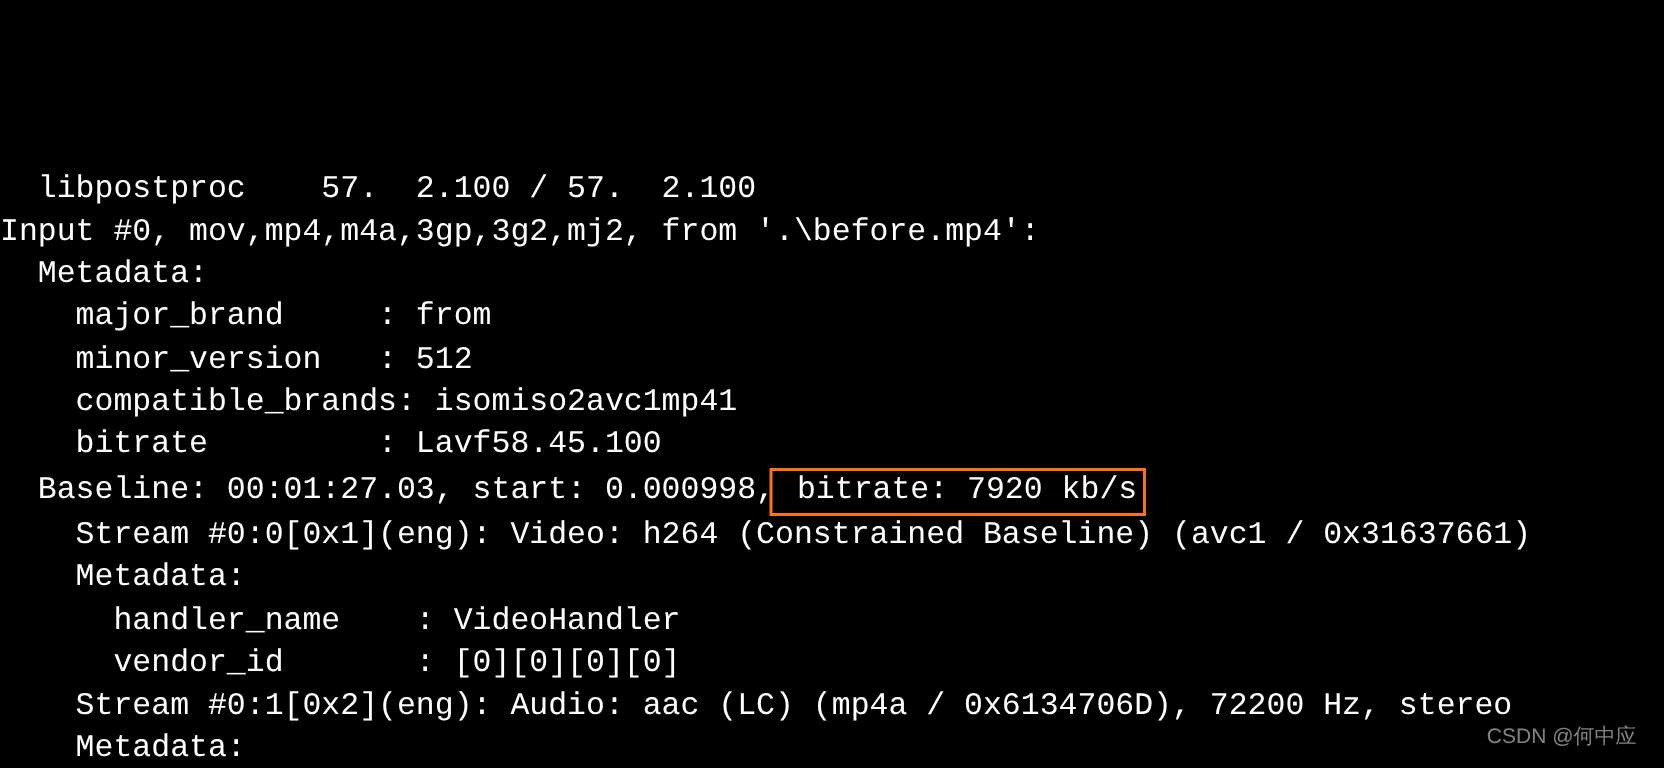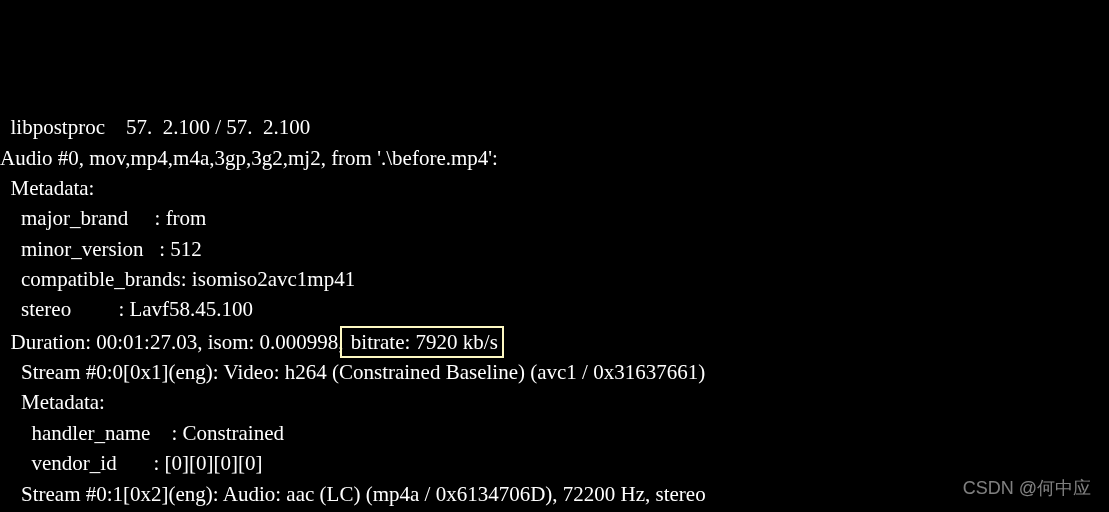--- a/index.html
+++ b/index.html
@@ -1,69 +1,68 @@
 <!DOCTYPE html>
 <html><head>
   <meta charset="utf-8">
   <style>
     * {
       margin: 0;
       padding: 0;
       box-sizing: border-box;
-      font-family: Liberation Serif, serif;
     }
     body {
       background: #000;
       color: #fff;
       font-family: 'Consolas', 'Courier New', monospace;
       font-size: 21px;
       line-height: 1.35;
       width: 1109px;
       height: 512px;
       overflow: hidden;
       padding: 0;
       white-space: pre;
       position: relative;
     }
     .term {
       font-family: inherit;
     }
     .highlight-box {
-      border: 2px solid #fef9c3;
+      border: 2px solid #f97316;
       padding: 0 4px;
       display: inline-block;
       margin-left: -4px;
       margin-right: -4px;
     }
     .watermark {
       position: absolute;
       bottom: 12px;
       right: 18px;
-      font-size: 18px;
+      font-size: 14px;
       color: rgba(255,255,255,0.5);
       font-family: sans-serif;
       white-space: nowrap;
     }
   </style>
 </head>
 <body>
 
 
 
 <div class="term"><span>  libpostproc    57.  2.100 / 57.  2.100</span>
-<span>Audio #0, mov,mp4,m4a,3gp,3g2,mj2, from '.\before.mp4':</span>
+<span>Input #0, mov,mp4,m4a,3gp,3g2,mj2, from '.\before.mp4':</span>
 <span>  Metadata:</span>
 <span>    major_brand     : from</span>
 <span>    minor_version   : 512</span>
 <span>    compatible_brands: isomiso2avc1mp41</span>
-<span>    stereo         : Lavf58.45.100</span>
-<span>  Duration: 00:01:27.03, isom: 0.000998,</span><span class="highlight-box"> bitrate: 7920 kb/s</span>
+<span>    bitrate         : Lavf58.45.100</span>
+<span>  Baseline: 00:01:27.03, start: 0.000998,</span><span class="highlight-box"> bitrate: 7920 kb/s</span>
 <span>    Stream #0:0[0x1](eng): Video: h264 (Constrained Baseline) (avc1 / 0x31637661)</span>
 <span>    Metadata:</span>
-<span>      handler_name    : Constrained</span>
+<span>      handler_name    : VideoHandler</span>
 <span>      vendor_id       : [0][0][0][0]</span>
 <span>    Stream #0:1[0x2](eng): Audio: aac (LC) (mp4a / 0x6134706D), 72200 Hz, stereo</span>
 <span>    Metadata:</span>
 
 
 </div>
 
 <div class="watermark">CSDN @何中应</div>
 
 

